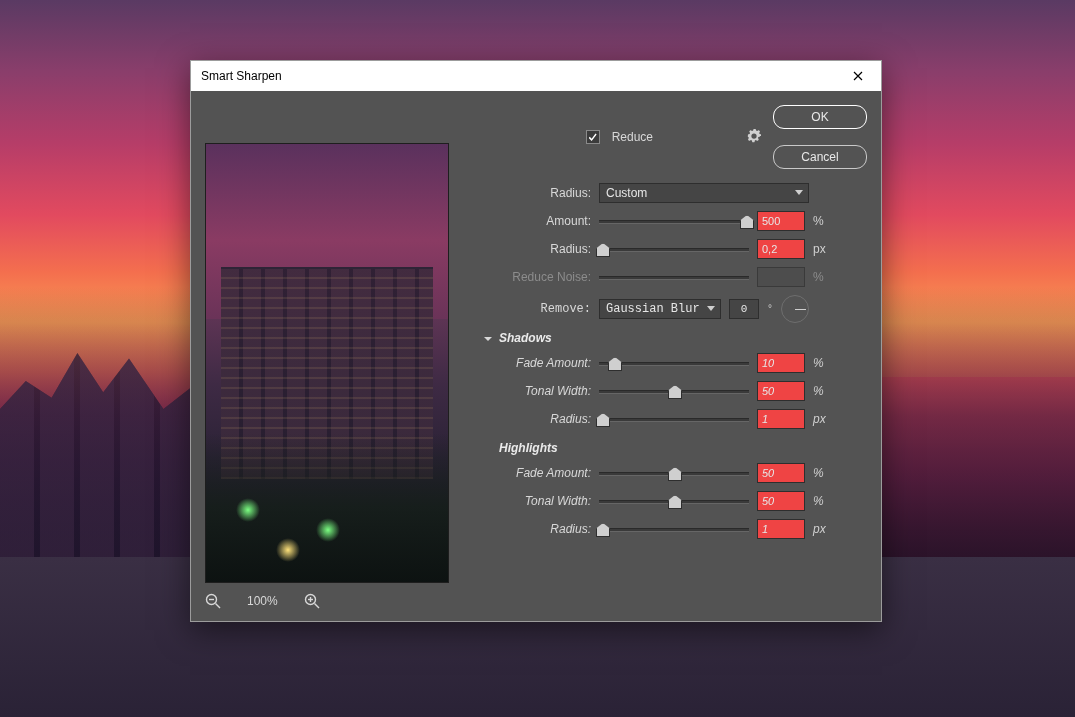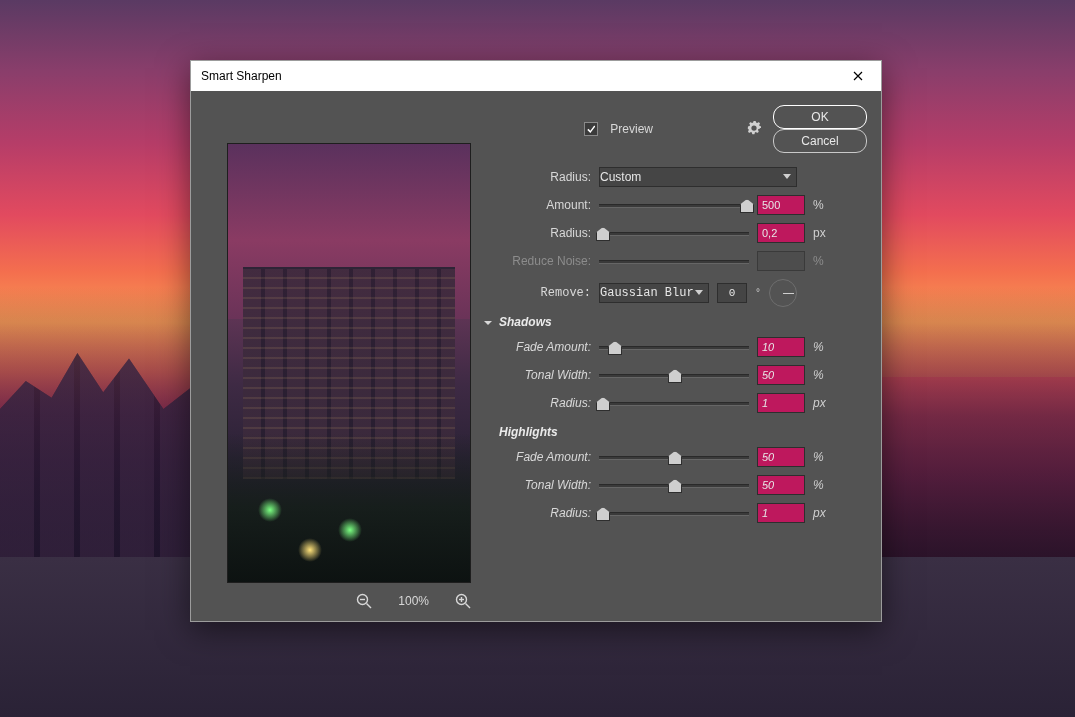--- a/index.html
+++ b/index.html
@@ -28,21 +28,21 @@
 
   
   .dialog{position:absolute;left:190px;top:60px;width:690px;height:560px;
     background:#fff;border:1px solid #9c9c9c;box-shadow:0 8px 30px rgba(0,0,0,.5);}
   .titlebar{height:30px;background:#ffffff;color:#000;display:flex;align-items:center;
     padding:0 0 0 10px;border-bottom:1px solid #d9d9d9;}
   .titlebar .title{flex:1;font-size:12px;}
   .titlebar .close{width:46px;height:30px;display:flex;align-items:center;justify-content:center;color:#000;}
 
   .body{position:absolute;left:0;right:0;top:30px;bottom:0;background:#535353;display:flex;}
-  .preview-col{width:266px;padding:14px 8px 12px 14px;display:flex;flex-direction:column;align-items:flex-end;margin-top:38px;}
+  .preview-col{width:266px;padding:14px 8px 12px 14px;display:flex;flex-direction:column;align-items:flex-start;margin-top:38px;}
   .thumb{width:242px;height:450px;position:relative;border:1px solid #1e1e1e;
     background:
       linear-gradient(to bottom,#4a2d55 0%, #6a3461 15%, #7b3860 28%, #5d3454 40%, #3e2a44 55%, #2b2236 72%, #1b1626 100%);
   }
   .thumb .sky2{position:absolute;left:0;right:0;top:0;height:40%;
     background:linear-gradient(to bottom,#5a315d,#8a3b63 55%,#6a3358);} 
   .thumb .bld{position:absolute;left:6%;right:6%;top:28%;height:48%;
     background:
       repeating-linear-gradient(0deg, rgba(255,210,120,.10) 0 2px, rgba(0,0,0,0) 2px 10px),
       repeating-linear-gradient(90deg, rgba(60,42,60,.9) 0 18px, rgba(40,30,48,.9) 18px 22px);
@@ -57,34 +57,34 @@
 
   .controls{flex:1;padding:14px 14px 14px 4px;position:relative;}
   .toprow{display:flex;align-items:center;gap:12px;margin-bottom:10px;}
   .toprow .spacer{flex:1;}
   .chk{width:12px;height:12px;border:1px solid #8a8a8a;background:#3b3b3b;display:inline-flex;align-items:center;justify-content:center;}
   .chk.checked::after{content:"";width:8px;height:8px;background:#fff;clip-path:polygon(14% 48%,0 62%,38% 100%,100% 20%,86% 6%,38% 72%);} 
   .gear svg{width:14px;height:14px;fill:#d0d0d0;}
   .btn{min-width:64px;height:22px;border:1px solid #c9c9c9;border-radius:11px;background:transparent;color:#e8e8e8;
     display:flex;align-items:center;justify-content:center;font-size:12px;padding:0 14px;}
   .btn.primary{border-color:#ffffff;}
-  .rightbtns{display:flex;flex-direction:column;gap:0;align-items:flex-end;}
+  .rightbtns{display:flex;flex-direction:column;gap:16px;align-items:flex-end;}
 
   .row{display:flex;align-items:center;height:28px;gap:8px;}
   .lbl{width:108px;text-align:right;color:#d8d8d8;}
   .lbl.dim{color:#8c8c8c;}
   .slider{position:relative;flex:0 0 150px;height:16px;}
   .track{position:absolute;left:0;right:0;top:7px;height:2px;background:#3a3a3a;border-top:1px solid #2a2a2a;border-bottom:1px solid #666;}
   .thumbk{position:absolute;top:2px;width:12px;height:12px;margin-left:-6px;
     background:#cfcfcf;border:1px solid #2e2e2e;
     clip-path:polygon(50% 0,100% 40%,100% 100%,0 100%,0 40%);} 
-  .valbox{width:38px;height:18px;border:1px solid #2e2e2e;background:#be185d;color:#e6e6e6;text-align:left;padding:0 4px;line-height:18px;font-size:11px;}
+  .valbox{width:38px;height:18px;border:1px solid #2e2e2e;background:#ef4444;color:#e6e6e6;text-align:left;padding:0 4px;line-height:18px;font-size:11px;}
   .valbox.dim{background:#4d4d4d;color:#4d4d4d;border-color:#3a3a3a;}
   .unit{width:18px;color:#d0d0d0;}
-  .dd{height:18px;border:1px solid #2e2e2e;background:#454545;color:#e6e6e6;display:flex;align-items:center;padding:0 0;position:relative;}
+  .dd{height:18px;border:1px solid #2e2e2e;background:#454545;color:#e6e6e6;display:flex;align-items:center;padding:0 6px;position:relative;}
   .dd .caret{position:absolute;right:5px;top:6px;width:0;height:0;border-left:4px solid transparent;border-right:4px solid transparent;border-top:5px solid #cfcfcf;}
   .anglefld{width:28px;height:18px;border:1px solid #2e2e2e;background:#454545;color:#e6e6e6;text-align:center;line-height:18px;font-size:11px;}
   .anglew{width:26px;height:26px;border:1px solid #6e6e6e;border-radius:50%;position:relative;}
   .anglew::after{content:"";position:absolute;left:50%;top:50%;width:11px;height:1px;background:#cfcfcf;transform-origin:left center;}
   .deg{color:#cfcfcf;font-size:10px;}
 
   .sect{display:flex;align-items:center;gap:6px;margin:8px 0 4px 0;font-style:italic;}
   .sect .tw{width:10px;height:10px;}
   .sect .tw svg{width:10px;height:10px;fill:#d8d8d8;}
   .sect .sh{font-weight:600;color:#eaeaea;}
@@ -139,21 +139,21 @@
             </svg>
         </span>
       </div>
     </div>
 
     <div class="controls">
 
       <div class="toprow">
         <div class="spacer"></div>
         <span class="chk checked"></span>
-        <span>Preview</span>
+        <span>Reduce</span>
         <div style="width:70px"></div>
         <span class="gear">
           <svg viewBox="0 0 16 16">
               <path d="M8 5a3 3 0 1 0 .001 6.001A3 3 0 0 0 8 5zm7 3c0 .4-.3.8-.7.9l-1.3.3c-.1.4-.3.8-.5 1.2l.7 1.1c.2.3.2.8-.1 1.1l-.7.7c-.3.3-.8.3-1.1.1l-1.1-.7c-.4.2-.8.4-1.2.5l-.3 1.3c-.1.4-.5.7-.9.7h-1c-.4 0-.8-.3-.9-.7l-.3-1.3c-.4-.1-.8-.3-1.2-.5l-1.1.7c-.3.2-.8.2-1.1-.1l-.7-.7c-.3-.3-.3-.8-.1-1.1l.7-1.1c-.2-.4-.4-.8-.5-1.2l-1.3-.3C1.3 8.8 1 8.4 1 8v-1c0-.4.3-.8.7-.9l1.3-.3c.1-.4.3-.8.5-1.2l-.7-1.1c-.2-.3-.2-.8.1-1.1l.7-.7c.3-.3.8-.3 1.1-.1l1.1.7c.4-.2.8-.4 1.2-.5l.3-1.3c.1-.4.5-.7.9-.7h1c.4 0 .8.3.9.7l.3 1.3c.4.1.8.3 1.2.5l1.1-.7c.3-.2.8-.2 1.1.1l.7.7c.3.3.3.8.1 1.1l-.7 1.1c.2.4.4.8.5 1.2l1.3.3c.4.1.7.5.7.9v1z"></path>
             </svg>
         </span>
         <div class="rightbtns">
           <div class="btn primary">
               <span>OK</span>
             </div>

